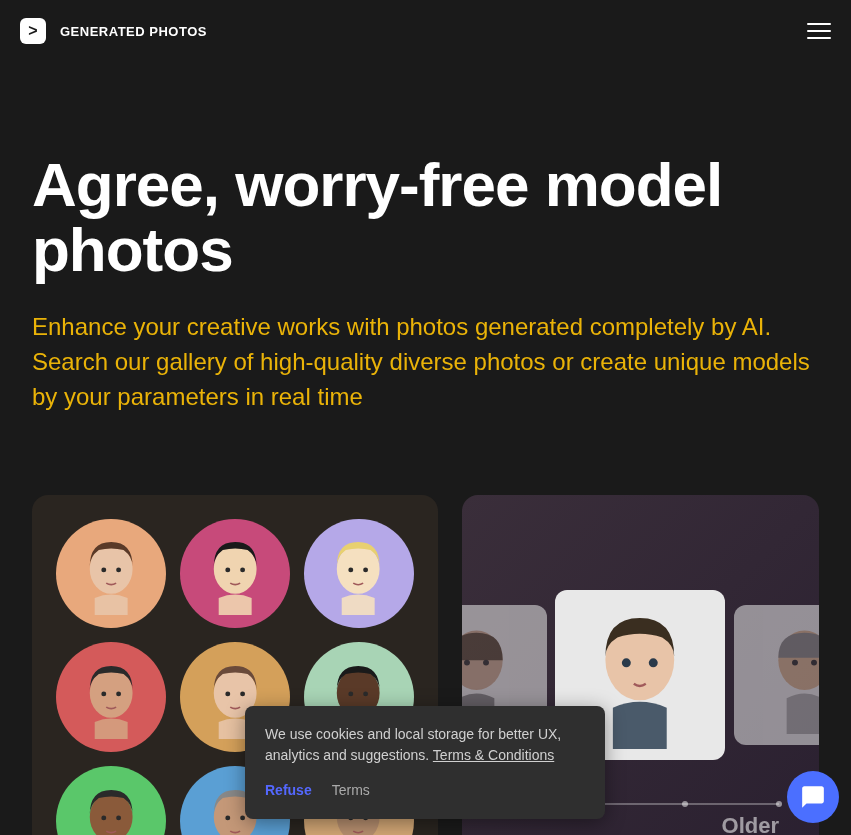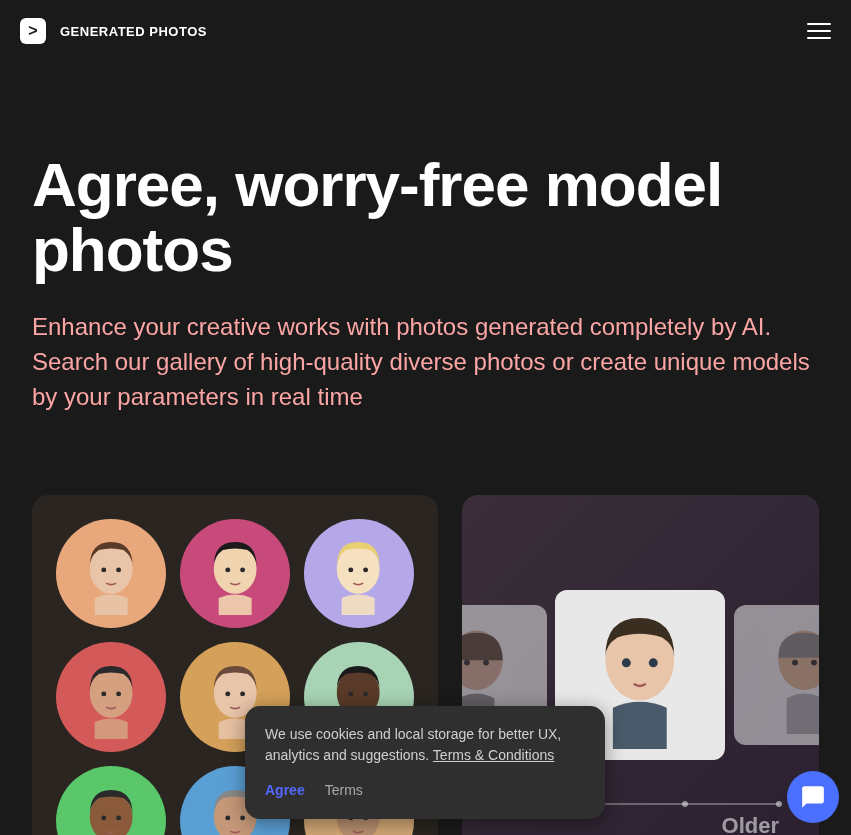--- a/index.html
+++ b/index.html
@@ -59,21 +59,21 @@
 .hero-title {
   font-size: 62px;
   font-weight: 900;
   line-height: 1.05;
   letter-spacing: -1px;
   margin-bottom: 28px;
 }
 .hero-subtitle {
   font-size: 24px;
   line-height: 1.45;
-  color: #fca5a5;
+  color: #eab308;
   font-weight: 400;
 }
 .cards {
   display: flex;
   gap: 24px;
   padding: 40px 32px 0;
 }
 .card {
   flex: 1;
   border-radius: 16px;
@@ -176,21 +176,21 @@
   font-size: 22px;
   font-weight: 700;
   color: rgba(255,255,255,0.55);
 }
 .cookie-banner {
   position: absolute;
   bottom: 16px;
   left: 245px;
   width: 360px;
   background: #2f2f2f;
-  border-radius: 15px;
+  border-radius: 8px;
   padding: 18px 20px;
   font-size: 14px;
   line-height: 1.5;
   z-index: 10;
   box-shadow: 0 4px 20px rgba(0,0,0,0.4);
 }
 .cookie-text {
   color: #d0d0d0;
   margin-bottom: 14px;
 }
@@ -389,21 +389,21 @@
       <div class="slider-label">Older</div>
     </div>
   </div>
 </div>
 
 <div class="cookie-banner">
   <div class="cookie-text">
     <span>We use cookies and local storage for better UX, analytics and suggestions. </span><span class="cookie-link">Terms &amp; Conditions</span>
   </div>
   <div class="cookie-actions">
-    <span class="cookie-agree">Agree</span>
+    <span class="cookie-agree">Refuse</span>
     <span class="cookie-refuse">Terms</span>
   </div>
 </div>
 
 <div class="chat-bubble">
   <svg width="26" height="26" viewBox="0 0 24 24" fill="#fff">
     <path d="M20 2H4c-1.1 0-2 .9-2 2v18l4-4h14c1.1 0 2-.9 2-2V4c0-1.1-.9-2-2-2z"></path>
   </svg>
 </div>
 

